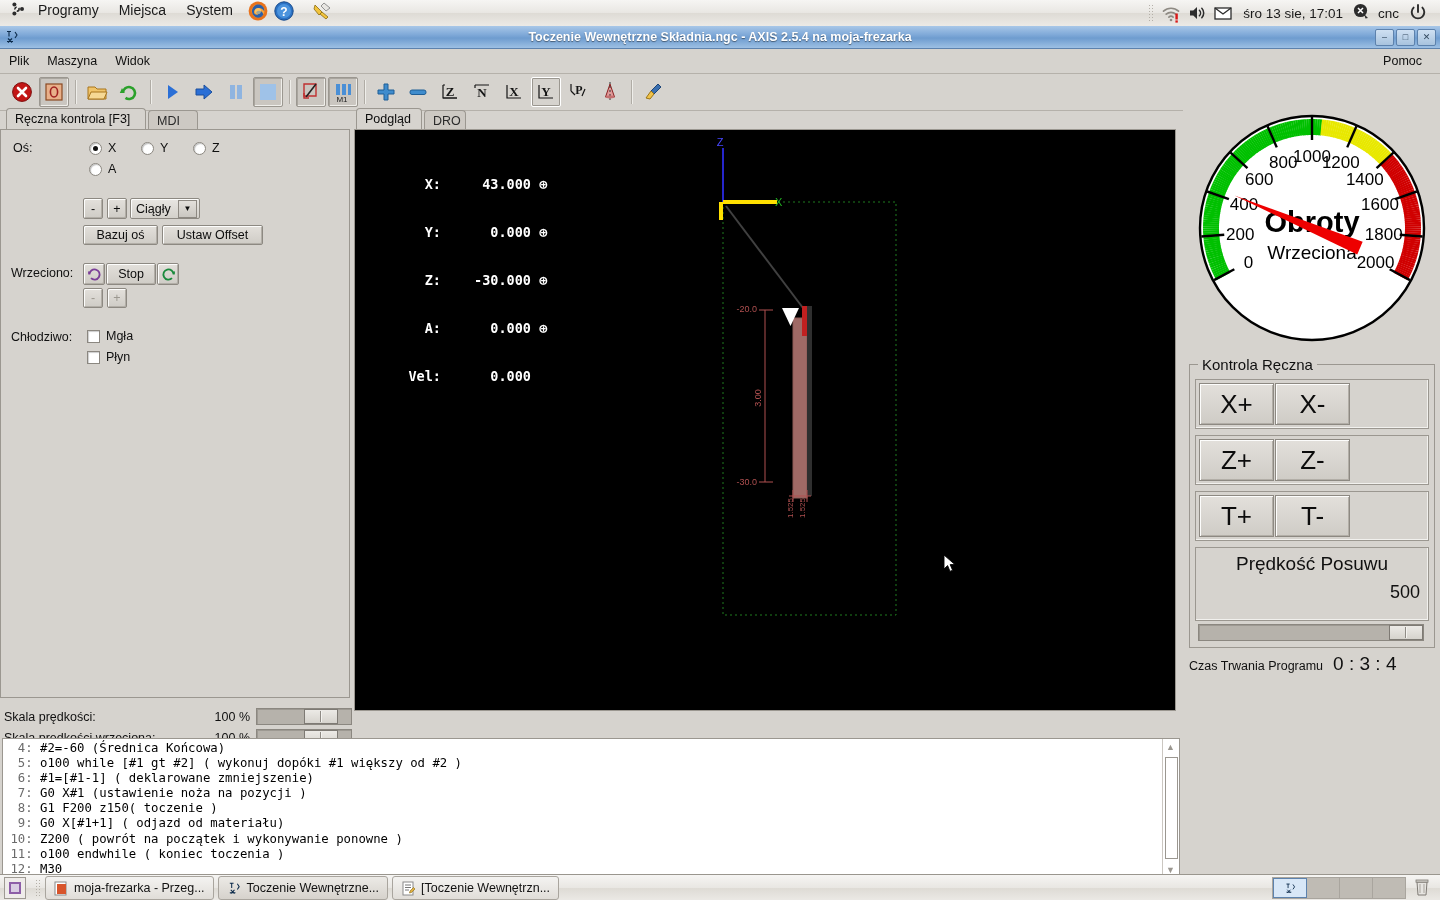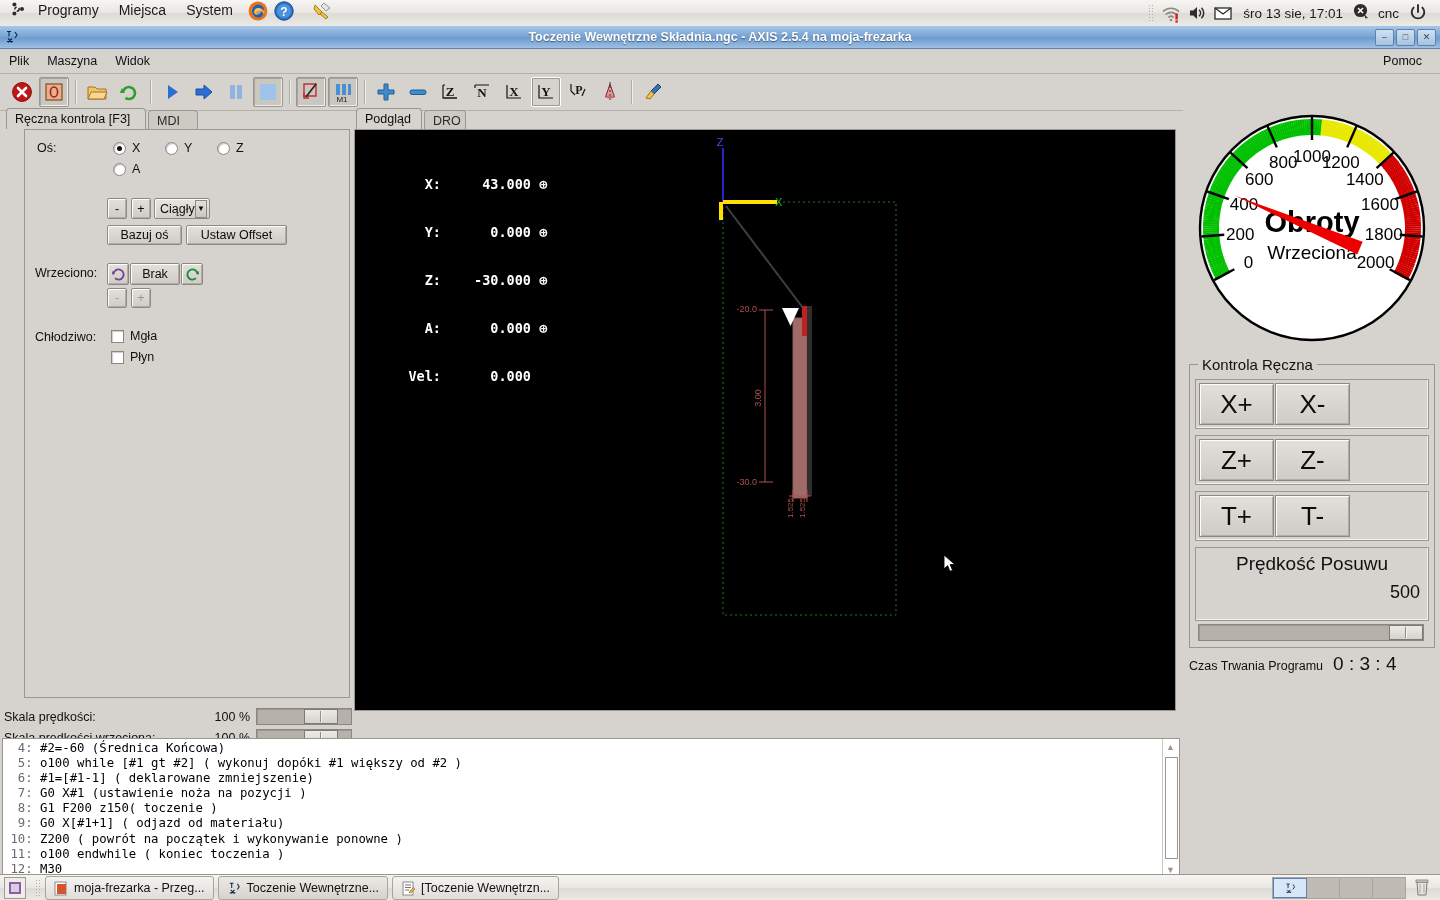--- a/index.html
+++ b/index.html
@@ -85,21 +85,21 @@
   .tab{
     position:absolute;top:0;height:21px;
     background:#d6d3ce;border:1px solid #9b9790;border-bottom:none;
     border-radius:4px 4px 0 0;
     font-size:12.5px;color:#0c0c0c;
     padding:2px 8px 0 8px;box-sizing:border-box;line-height:17px;
   }
   .tab.inactive{background:#cdc9c3;top:2px;height:19px;color:#2a2a2a}
   .panelbox{
     position:absolute;left:0;top:21px;right:0;bottom:0;
-    background:#d6d3ce;border:1px solid #9b9790;margin-left:24px;
+    background:#d6d3ce;border:1px solid #9b9790;
   }
   .lbl{font-size:12.5px;color:#101010}
   .radio{
     width:11px;height:11px;border-radius:50%;
     background:#fff;border:1px solid #8b8780;display:inline-block;
     box-shadow:inset 1px 1px 1px rgba(0,0,0,.25);position:relative;
     vertical-align:middle;
   }
   .radio.on:after{content:"";position:absolute;left:3px;top:3px;width:5px;height:5px;
     border-radius:50%;background:#111;}
@@ -481,36 +481,36 @@
             <span class="lbl" style="margin-left:6px">Z</span>
           </span>
         </div>
         <div style="position:absolute;left:88px;top:32px;display:flex;align-items:center">
           <span class="radio"></span>
           <span class="lbl" style="margin-left:6px">A</span>
         </div>
 
         <div class="btn" style="position:absolute;left:82px;top:68px;width:20px;height:21px">-</div>
         <div class="btn" style="position:absolute;left:106px;top:68px;width:20px;height:21px">+</div>
-        <div class="combo" style="position:absolute;left:129px;top:68px;width:56px;height:21px">
+        <div class="combo" style="position:absolute;left:129px;top:68px;width:70px;height:21px">
           <span>Ciągły</span>
           <span class="arr">▼</span>
         </div>
 
         <div class="btn" style="position:absolute;left:82px;top:95px;width:75px;height:20px">Bazuj oś</div>
         <div class="btn" style="position:absolute;left:161px;top:95px;width:101px;height:20px">Ustaw Offset</div>
 
         <div class="lbl" style="position:absolute;left:10px;top:136px">Wrzeciono:</div>
         <div class="btn" style="position:absolute;left:82px;top:133px;width:22px;height:22px;padding:0">
           <svg width="17" height="17" viewBox="0 0 17 17">
               <path d="M3.4 8.5a5.1 5.1 0 1 1 1.6 3.7" fill="none" stroke="#7b3f98" stroke-width="1.8"></path>
               <path d="M2 5.2l3.1 1.4L2.3 8.6z" fill="#7b3f98"></path>
             </svg>
         </div>
-        <div class="btn" style="position:absolute;left:105px;top:133px;width:50px;height:22px">Brak</div>
+        <div class="btn" style="position:absolute;left:105px;top:133px;width:50px;height:22px">Stop</div>
         <div class="btn" style="position:absolute;left:156px;top:133px;width:22px;height:22px;padding:0">
           <svg width="17" height="17" viewBox="0 0 17 17">
               <path d="M13.6 8.5a5.1 5.1 0 1 0-1.6 3.7" fill="none" stroke="#1a8a3c" stroke-width="1.8"></path>
               <path d="M15 5.2l-3.1 1.4 2.8 2z" fill="#1a8a3c"></path>
             </svg>
         </div>
         <div class="btn dim" style="position:absolute;left:82px;top:158px;width:20px;height:20px">-</div>
         <div class="btn dim" style="position:absolute;left:106px;top:158px;width:20px;height:20px">+</div>
 
         <div class="lbl" style="position:absolute;left:10px;top:200px">Chłodziwo:</div>

